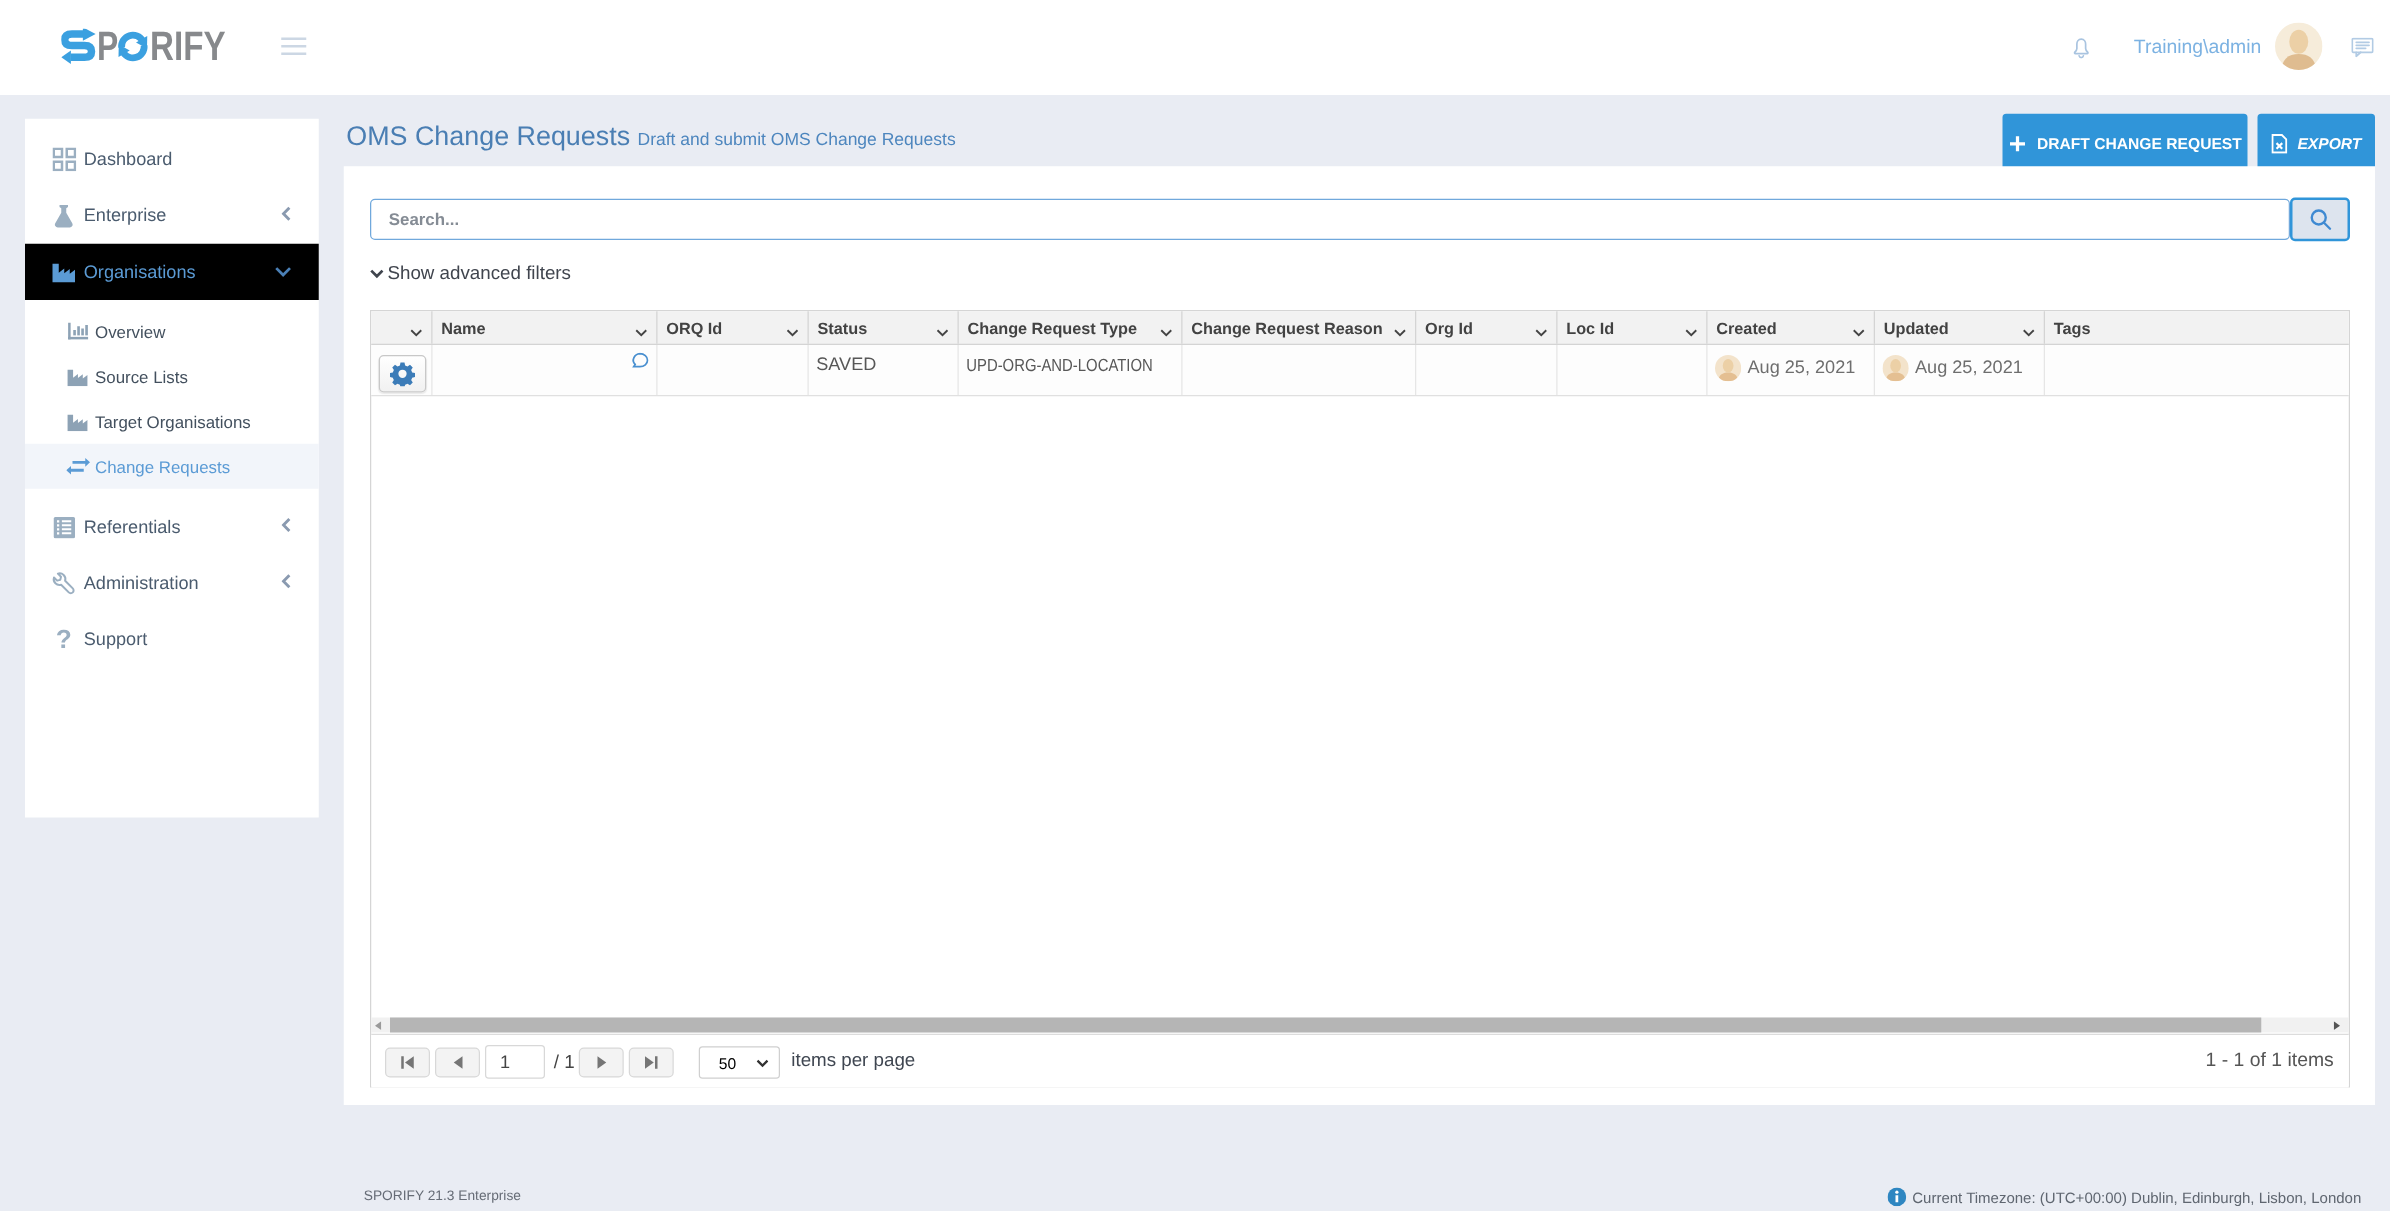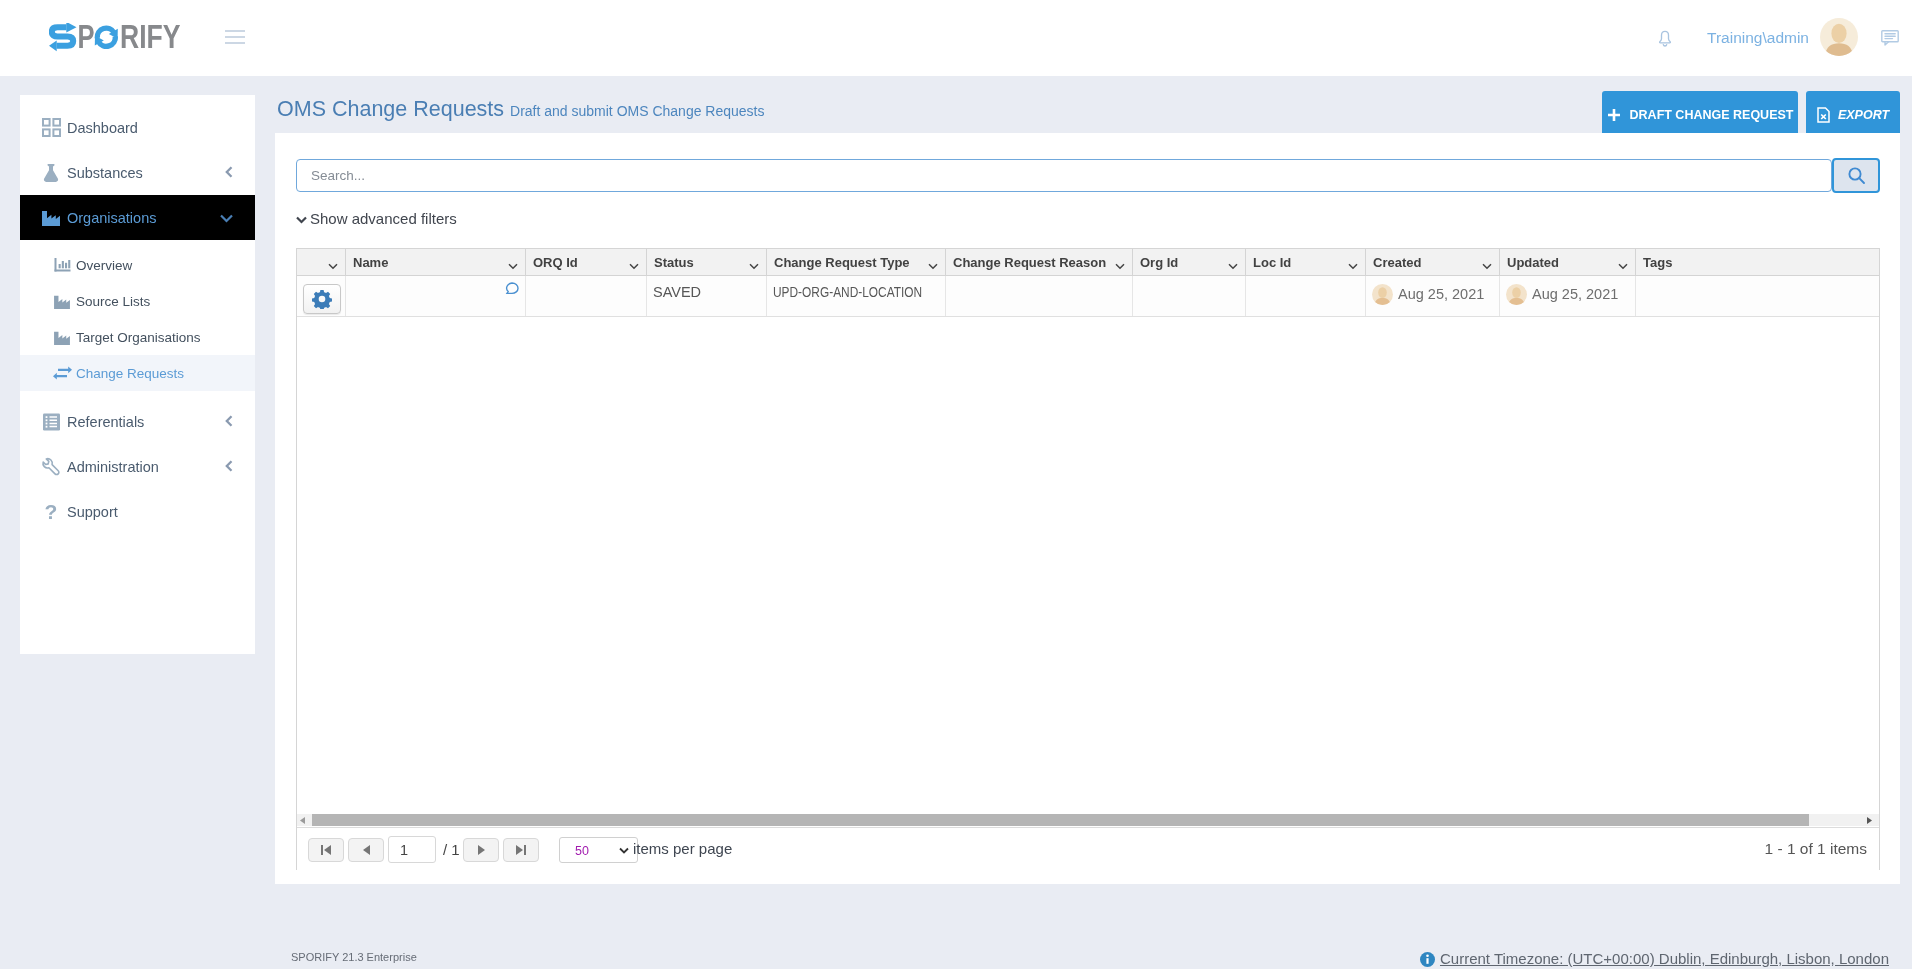--- a/index.html
+++ b/index.html
@@ -32,21 +32,21 @@
 .subpad-t { height:7px; } .subpad-b { height:8px; }
 
 
 #pagetitle { position:absolute; left:277px; top:97px; color:#4a7eb3; font-size:21.5px; }
 #pagetitle span { font-size:14px; color:#4d86be; }
 .btn { position:absolute; top:91px; height:47px; background:#3095d9; color:#fff; font-weight:bold; font-size:12.5px; white-space:nowrap; border-radius:3px; display:flex; align-items:center; justify-content:center; }
 #btn-draft { left:1602px; width:196px; }
 #btn-export { left:1806px; width:94px;font-style:italic; }
 #card { position:absolute; left:275px; top:133px; width:1625px; height:751px; background:#fff; }
 #searchbox { position:absolute; left:296px; top:159px; width:1536px; height:33px; border:1px solid #70a8dc; border-radius:4px; background:#fff; display:flex; align-items:center; }
-#searchbox span { color:#858c95; font-size:13.5px; padding-left:14px; }
+#searchbox span { color:#858c95; font-size:13.5px; padding-left:14px;font-weight:bold; }
 #searchbtn { position:absolute; left:1832px; top:158px; width:48px; height:35px; border:2px solid #3095d9; background:#dde4ee; border-radius:4px; display:flex; align-items:center; justify-content:center; color:#3f8ad2; }
 #advfilters { position:absolute; left:296px; top:210px; color:#40454e; font-size:15px; }
 
 
 #grid { position:absolute; left:296px; top:248px; width:1584px; height:622px; border:1px solid #d5d5d5; background:#fff; }
 #ghead { display:flex; height:27px; background:#f2f2f2; border-bottom:1px solid #d4d4d4;justify-content:space-between; }
 #ghead .hc { flex:0 0 auto; position:relative; border-right:1px solid #d4d4d4; font-weight:bold; font-size:13px; color:#424242; display:flex; align-items:center; padding-left:7px; }
 #ghead .hc:last-child { border-right:none; }
 #ghead .hc .hchev { position:absolute; right:7px; top:9px; color:#444; }
 #grow { display:flex; height:41px; background:#fdfdfd; border-bottom:1px solid #e0e0e0; }
@@ -54,29 +54,29 @@
 #grow .rc:last-child { border-right:none; }
 #gearbtn { position:absolute; left:6px; top:8px; width:38px; height:30px; border:1px solid #c8c8c8; border-radius:4px; background:linear-gradient(#ffffff,#f1f1f1); display:flex; align-items:center; justify-content:center; box-shadow:0 1px 1px rgba(0,0,0,0.08); }
 
 
 #hscroll { position:absolute; left:0px; top:565px; width:1582px; height:12px; background:#f1f1f1; }
 #hthumb { position:absolute; left:15px; top:0; width:1497px; height:12px; background:#b5b5b5; }
 #pager { position:absolute; left:0; top:578px; width:1582px; height:43px; background:#fff; border-top:1px solid #dcdcdc; }
 .pbtn { position:absolute; top:10px; width:36px; height:24px; background:#f3f3f3; border:1px solid #d8d8d8; border-radius:4px; display:flex; align-items:center; justify-content:center; color:#656565; }
 #pg-input { position:absolute; left:91px; top:8px; width:48px; height:27px; border:1px solid #d8d8d8; border-radius:3px; font-size:14.5px; color:#444; display:flex; align-items:center; padding-left:11px; background:#fff; }
 #pg-sep { position:absolute; left:146px; top:13px; font-size:15px; color:#444; }
-#pg-select { position:absolute; left:262px; top:9px; width:79px; height:26px; border:1px solid #d0d0d0; border-radius:3px; background:#fff; font-size:12.5px; color:#a21caf; }
+#pg-select { position:absolute; left:262px; top:9px; width:65px; height:26px; border:1px solid #d0d0d0; border-radius:3px; background:#fff; font-size:12.5px; color:#000000; }
 #pg-select span { position:absolute; left:15px; top:6px; }
 #pg-select .selchev { position:absolute; left:auto; right:8px; top:7px; color:#333; }
 #pg-label { position:absolute; left:336px; top:12px; font-size:15px; color:#3f4651; }
 #pg-count { position:absolute; right:12px; top:12px; font-size:15.5px; color:#555; }
 
 
 #foot-left { position:absolute; left:291px; top:951px; font-size:11px; color:#666c76; }
-#foot-right { position:absolute; right:23px; top:950px; font-size:15px; color:#5f6670;text-decoration:underline; }
+#foot-right { position:absolute; right:23px; top:950px; font-size:12px; color:#5f6670; }
 </style>
 </head>
 <body>
 
 <div id="topbar">
   <div id="logo">
     <svg width="135" height="32" viewBox="0 0 135 32">
       <g transform="translate(0,1.2)">
         <path d="M17.5 3 H8.5 Q2.8 3 2.8 7.6 Q2.8 12.2 8.5 12.2 H18.5 Q24.2 12.2 24.2 16.9 Q24.2 21.6 18.5 21.6 H7.5" fill="none" stroke="#3ba0e0" stroke-width="6"></path>
         <polygon points="17.3,-2.4 27.5,3 17.3,8.4" fill="#3ba0e0"></polygon>
@@ -141,21 +141,21 @@
     </svg>
       </span>
       <span class="lbl">Dashboard</span>
     </div>
   <div class="sitem">
       <span class="ic">
     <svg width="16" height="20" viewBox="0 0 16 20" fill="currentColor">
       <path d="M4.6 1 H11.4 V2.6 L10 3.6 V7.2 L14.8 15.6 A2.3 2.3 0 0 1 12.8 19 H3.2 A2.3 2.3 0 0 1 1.2 15.6 L6 7.2 V3.6 L4.6 2.6 Z"></path>
     </svg>
       </span>
-      <span class="lbl">Substances</span>
+      <span class="lbl">Enterprise</span>
       <span class="chev">
     <svg width="8" height="12" viewBox="0 0 8 12" fill="none" stroke="currentColor" stroke-width="2.3">
           <path d="M6.5 1.2 L1.8 6 L6.5 10.8"></path>
         </svg></span>
     </div>
   <div class="sitem active-main">
       <span class="ic">
     <svg width="20" height="17" viewBox="0 0 20 17" fill="currentColor">
       <polygon points="1,17 1,2 6,2 6,9.2 10.4,5.8 10.4,9.6 14.8,6.2 14.8,10 19,6.8 19,17"></polygon>
     </svg>

